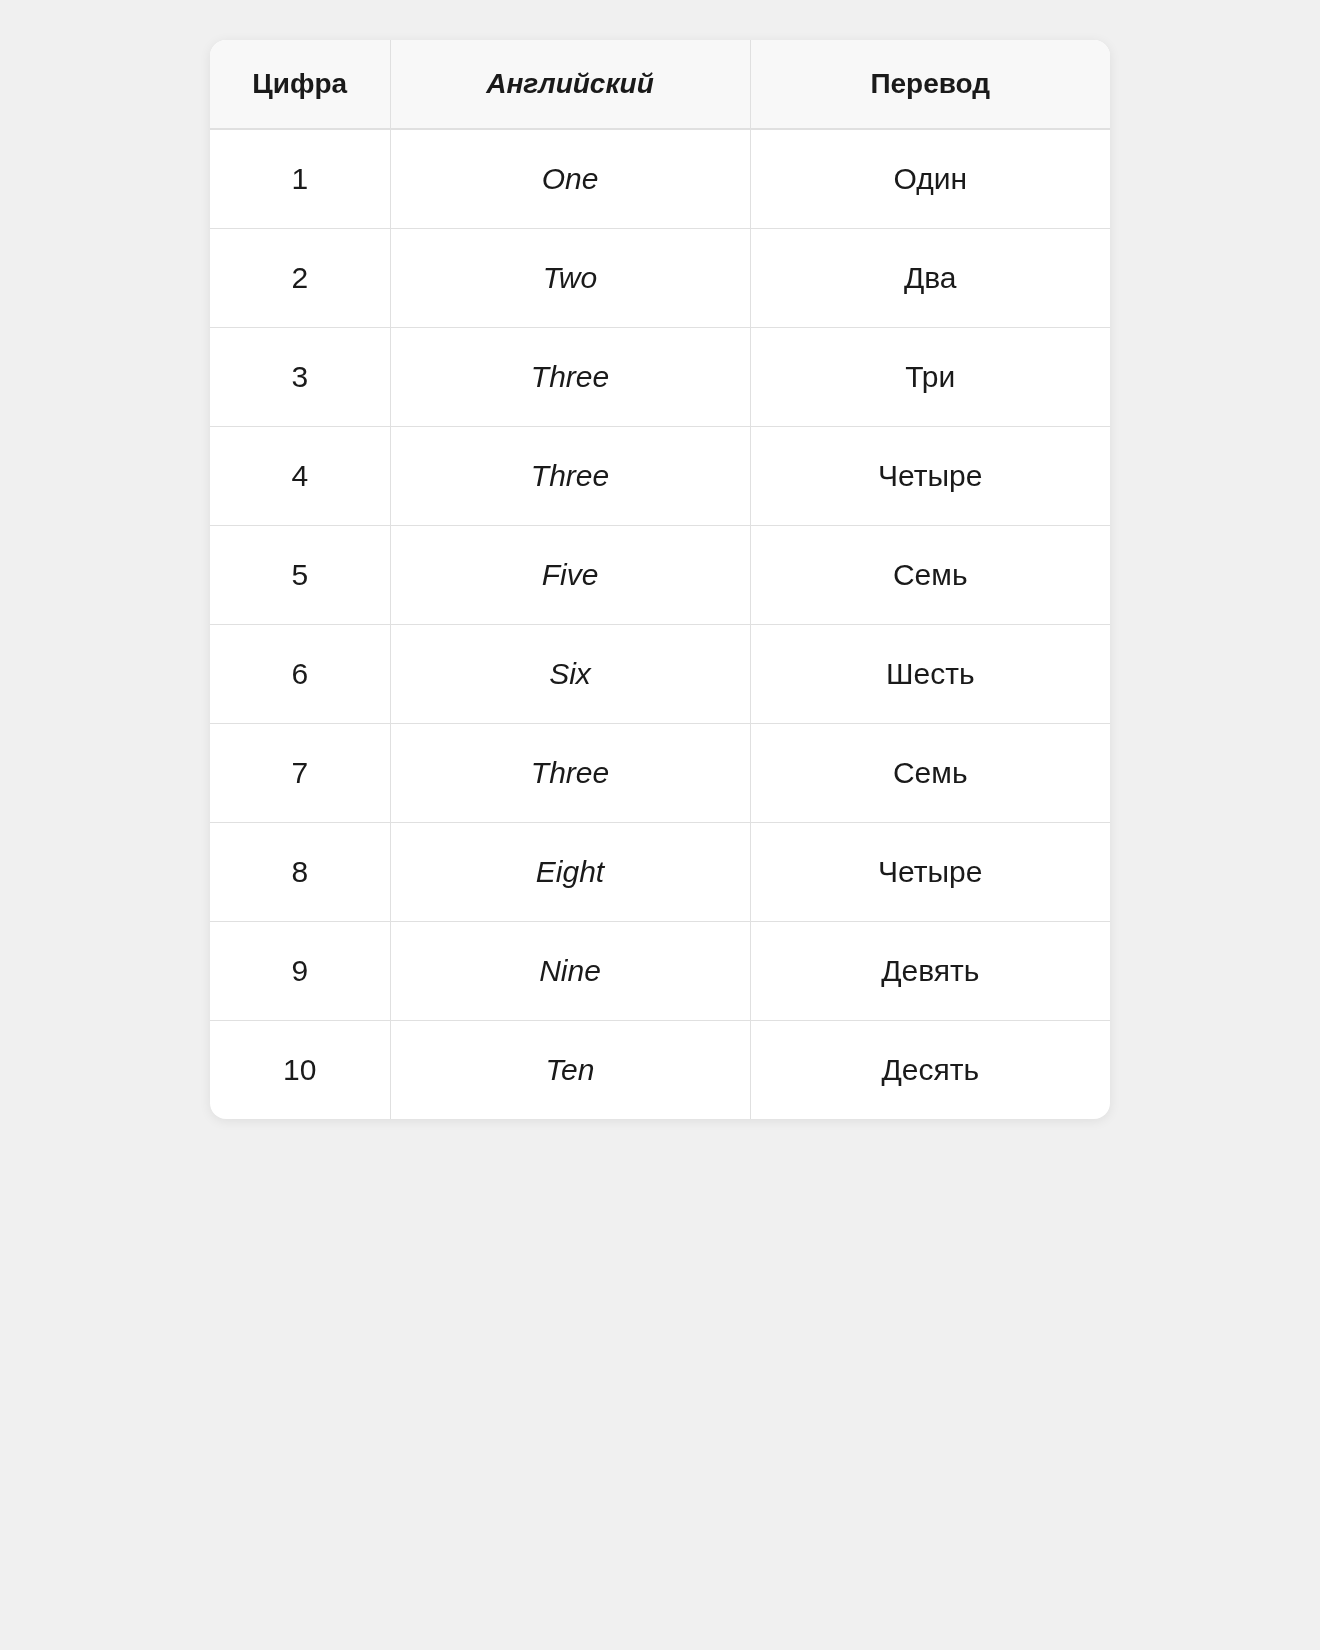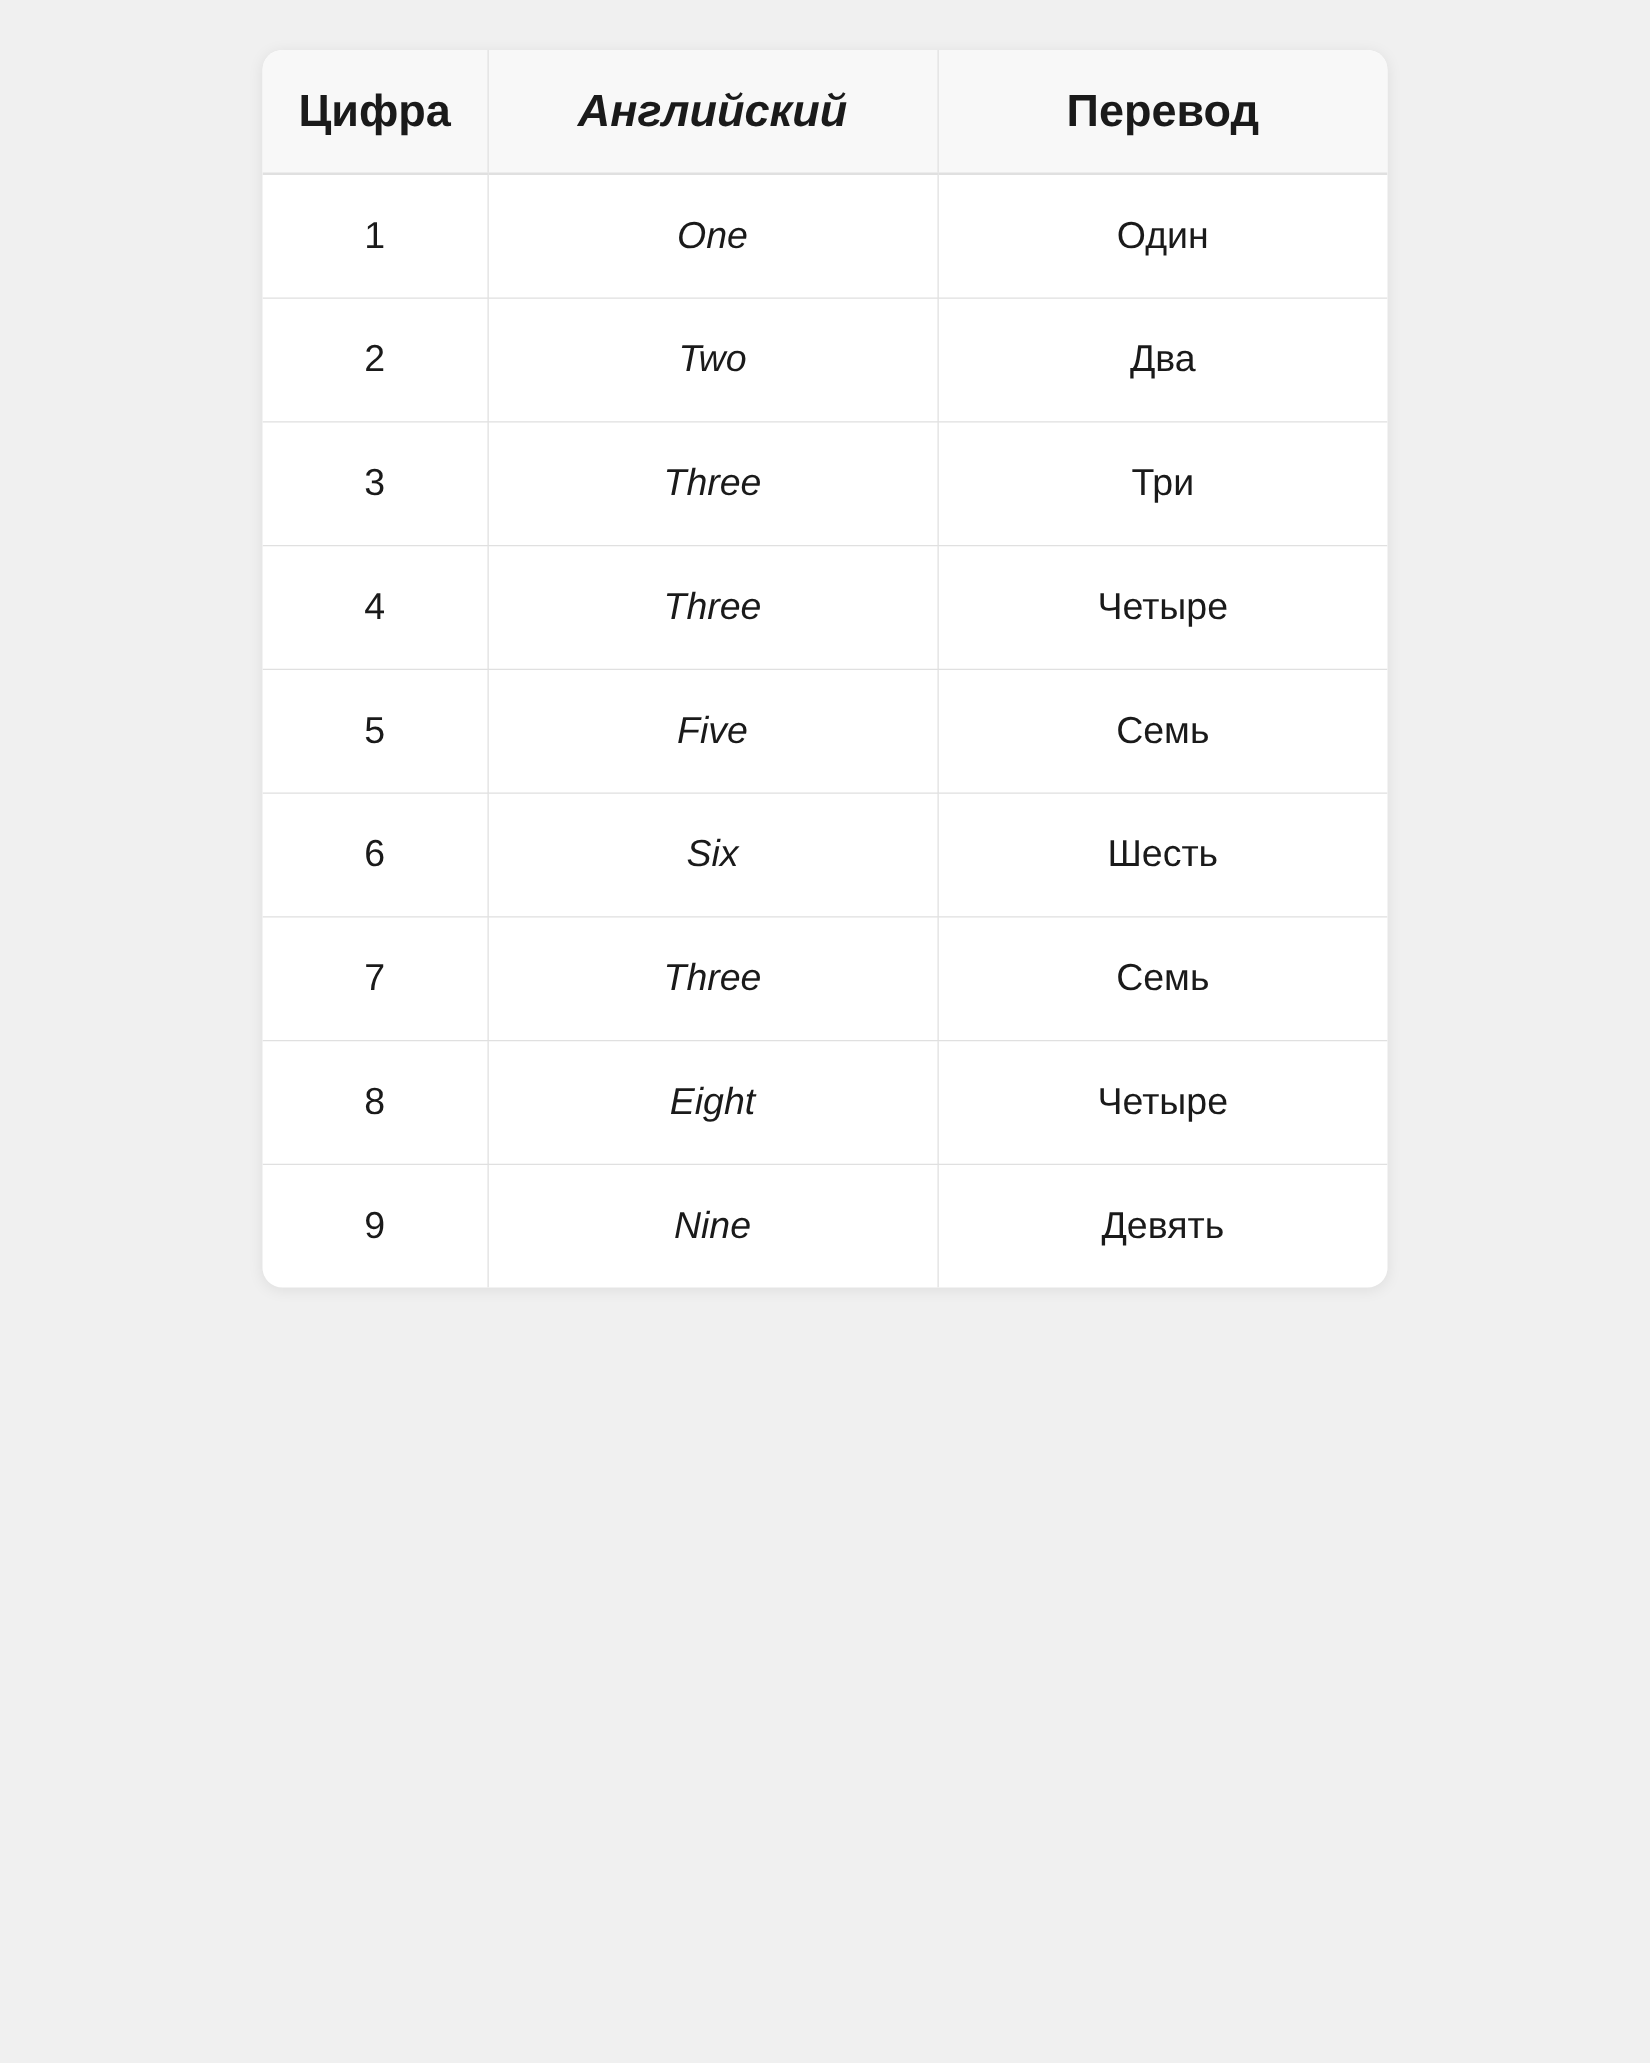--- a/index.html
+++ b/index.html
@@ -32,21 +32,21 @@
       border-collapse: collapse;
     }
 
     thead tr {
       background-color: #f8f8f8;
     }
 
     th {
       padding: 28px 20px;
       text-align: center;
-      font-size: 36px;
+      font-size: 28px;
       font-weight: 700;
       color: #1a1a1a;
       border-bottom: 2px solid #e0e0e0;
     }
 
     td {
       padding: 32px 20px;
       text-align: center;
       font-size: 30px;
       font-weight: 400;
@@ -132,15 +132,20 @@
         <tr>
           <td class="col-digit">8</td>
           <td class="col-english">Eight</td>
           <td class="col-translation">Четыре</td>
         </tr>
         <tr>
           <td class="col-digit">9</td>
           <td class="col-english">Nine</td>
           <td class="col-translation">Девять</td>
         </tr>
+        <tr>
+          <td class="col-digit">10</td>
+          <td class="col-english">Ten</td>
+          <td class="col-translation">Десять</td>
+        </tr>
       </tbody>
   </table>
 </div>
 
 </body></html>

